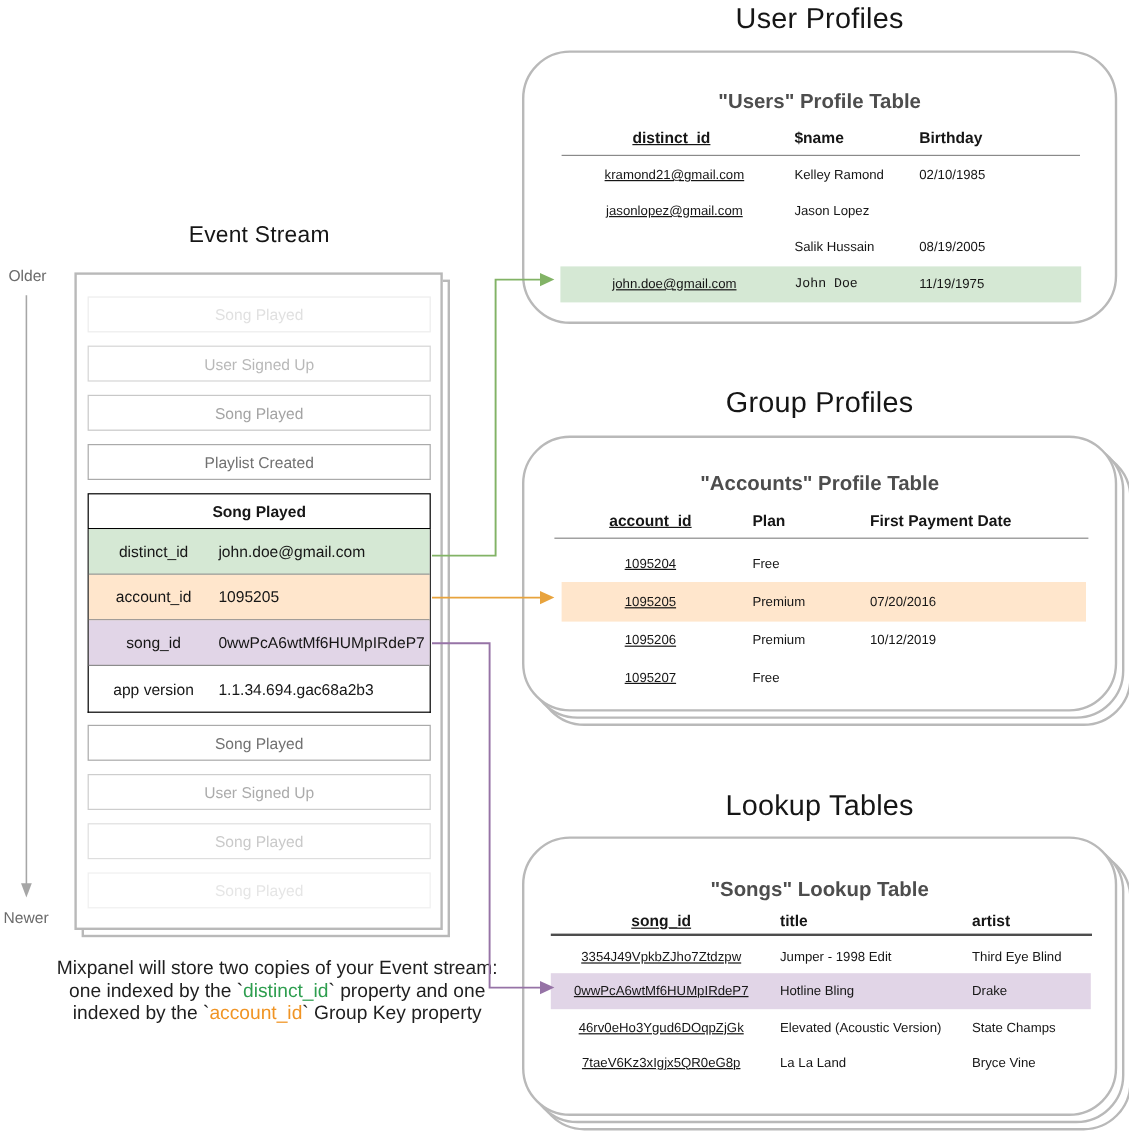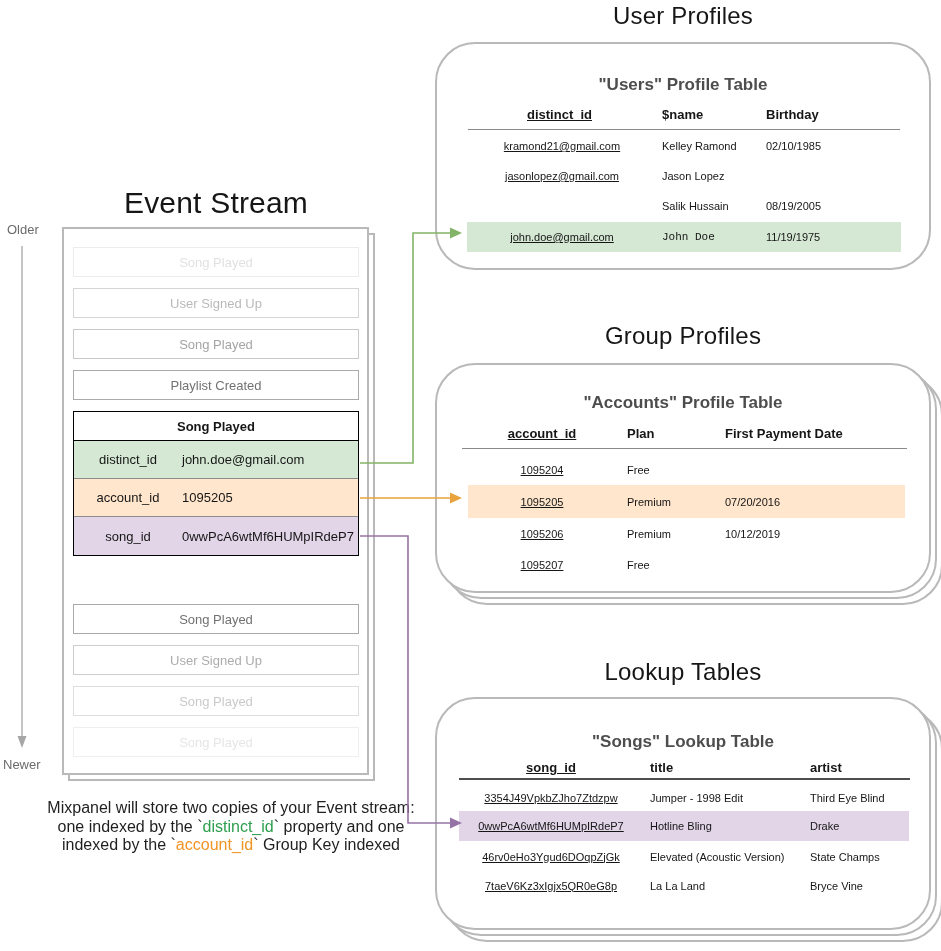--- a/index.html
+++ b/index.html
@@ -1,21 +1,21 @@
 <!DOCTYPE html>
 <html style="--green-fill: #d5e8d4; --green-stroke: #82b366; --orange-fill: #ffe6cc; --orange-stroke: #e8a33d; --purple-fill: #e1d5e7; --purple-stroke: #9673a6; --caption-green: #2e9e4f; --caption-orange: #f09424; --timeline-gray: #a6a6a6;"><head>
 <meta charset="utf-8">
 <style>
   * { margin:0; padding:0; box-sizing:border-box; }
   html,body { background:#ffffff; }
   body { font-family:"Liberation Sans", sans-serif; color:#111; }
   #canvas { position:relative; width:941px; height:951px; background:#fff; overflow:hidden; }
 
   
-  .section-title { position:absolute; text-align:center; font-size:30px; color:#161616; letter-spacing:.2px; }
+  .section-title { position:absolute; text-align:center; font-size:19px; color:#161616; letter-spacing:.2px; }
 
   
   .card { position:absolute; background:#fff; border:2px solid #b9b9b9; border-radius:40px; }
   .sheet { position:absolute; background:#fff; border:2px solid #b9b9b9; border-radius:40px; }
 
   .table-heading { position:absolute; width:100%; text-align:center; font-size:17px; font-weight:bold; color:#4d4d4d; }
 
   .col-head { position:absolute; font-size:13px; font-weight:bold; color:#161616; white-space:nowrap; }
   .col-head.center { text-align:center; }
   .underlined { text-decoration:underline; }
@@ -78,32 +78,36 @@
         <span class="v">john.doe@gmail.com</span>
       </div>
       <div class="es-prop hl-orange">
         <span class="k">account_id</span>
         <span class="v">1095205</span>
       </div>
       <div class="es-prop hl-purple">
         <span class="k">song_id</span>
         <span class="v">0wwPcA6wtMf6HUMpIRdeP7</span>
       </div>
+      <div class="es-prop">
+        <span class="k">app version</span>
+        <span class="v">1.1.34.694.gac68a2b3</span>
+      </div>
     </div>
   </div>
 
   <div class="es-box z3" style="top:604px; opacity:.85;">Song Played</div>
   <div class="es-box z3" style="top:645px; opacity:.5;">User Signed Up</div>
   <div class="es-box z3" style="top:686px; opacity:.32;">Song Played</div>
   <div class="es-box z3" style="top:727px; opacity:.15;">Song Played</div>
 
   <div class="caption">
     <span>Mixpanel will store two copies of your Event stream:</span><br>
     <span><span>one indexed by the `</span><span class="code-green">distinct_id</span><span>` property and one</span></span><br>
-    <span><span>indexed by the `</span><span class="code-orange">account_id</span><span>` Group Key indexed</span></span>
+    <span><span>indexed by the `</span><span class="code-orange">account_id</span><span>` Group Key property</span></span>
   </div>
 
   <div class="section-title" style="left:435px; top:2px; width:496px; font-size:24px;">User Profiles</div>
 
   <div class="card z2" style="left:435px; top:42px; width:496px; height:228px;">
     <div class="table-heading" style="top:31px;">"Users" Profile Table</div>
 
     <div class="col-head center underlined" style="left:20px; top:63px; width:205px;">distinct_id</div>
     <div class="col-head" style="left:225px; top:63px;">$name</div>
     <div class="col-head" style="left:329px; top:63px;">Birthday</div>

